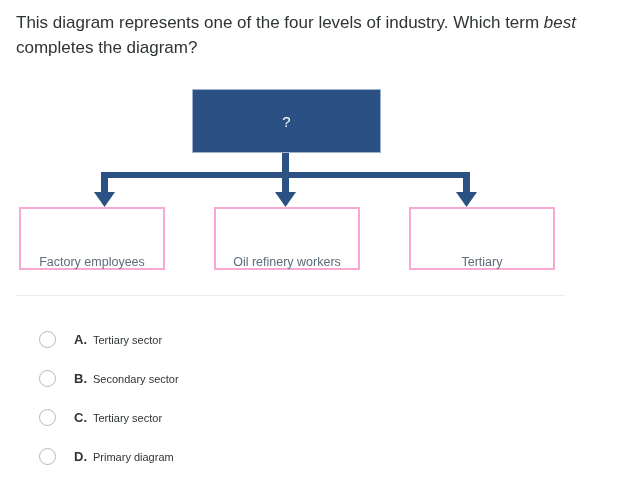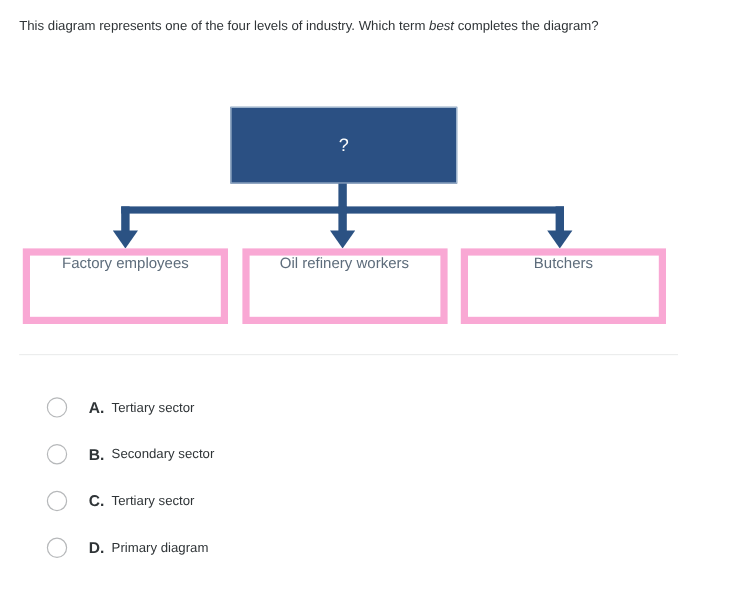--- a/index.html
+++ b/index.html
@@ -19,21 +19,21 @@
     background: #ffffff;
     overflow: hidden;
   }
 
   
   .question {
     position: absolute;
     left: 16px;
     top: 10px;
     width: 560px;
-    font-size: 11px;
+    font-size: 17px;
     line-height: 25px;
     color: #2f3437;
   }
   .question em {
     font-style: italic;
   }
 
   
   .diagram {
     position: absolute;
@@ -74,26 +74,26 @@
   .leaf-row {
     position: absolute;
     left: 19px;
     top: 127px;
     width: 536px;
     height: 63px;
     display: flex;
     justify-content: space-between;
   }
   .node-leaf {
-    width: 171px;
+    width: 146px;
     height: 63px;
     background: #ffffff;
-    border: 6px solid #f9a8d4;
-    display: flex;
-    align-items: flex-start;
+    border: 2px solid #f9a8d4;
+    display: flex;
+    align-items: flex-end;
     justify-content: center;
   }
   .node-leaf-label {
     color: #5d6c7b;
     font-size: 12.5px;
     line-height: 1;
     text-align: center;
     padding: 0 6px;
   }
 
@@ -173,21 +173,21 @@
     </svg>
 
     <div class="leaf-row">
       <div class="node-leaf">
         <span class="node-leaf-label">Factory employees</span>
       </div>
       <div class="node-leaf">
         <span class="node-leaf-label">Oil refinery workers</span>
       </div>
       <div class="node-leaf">
-        <span class="node-leaf-label">Butchers</span>
+        <span class="node-leaf-label">Tertiary</span>
       </div>
     </div>
 
   </div>
 
   <div class="divider"></div>
 
   <div class="options">
 
     <div class="option">

